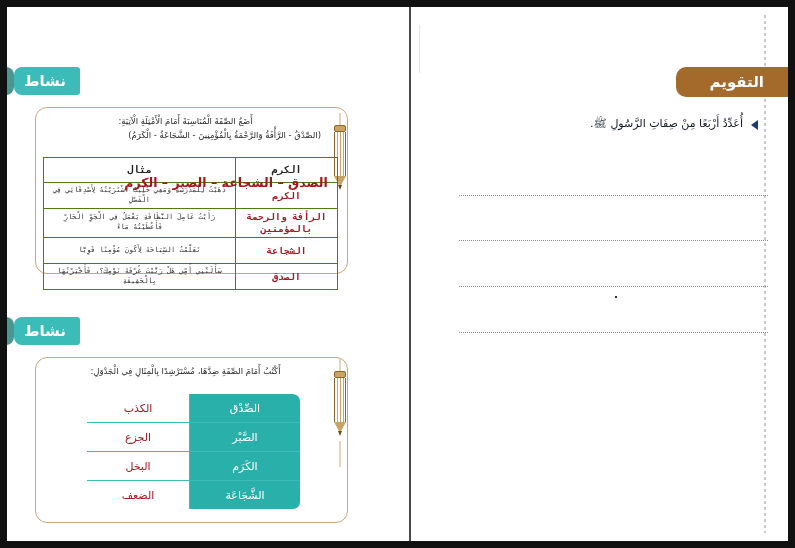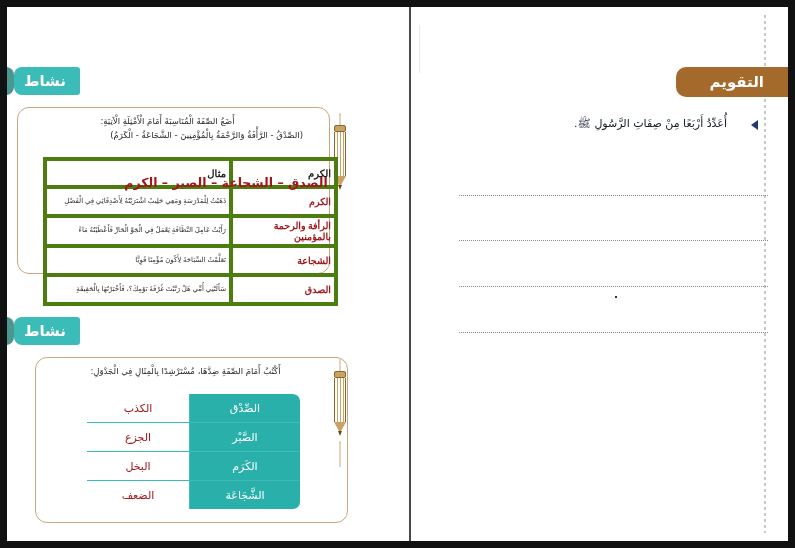--- a/index.html
+++ b/index.html
@@ -210,25 +210,25 @@
   table {
     border-collapse: collapse;
     direction: rtl;
   }
   .tbl1 {
     position: absolute;
     width: 295px;
     table-layout: fixed;
   }
   .tbl1 td, .tbl1 th {
-    border: 4px solid #4d7c0f;
+    border: 1px solid #4d7c0f;
     padding: 2px 3px;
-    text-align: right;
+    text-align: center;
     vertical-align: middle;
-    font-family: Liberation Serif, serif;
+    font-family: Liberation Mono, monospace;
   }
   .tbl1 th {
     font-size: 10px;
     color: #222222;
     font-weight: bold;
     height: 20px;
   }
   .tbl1 .col-attr { width: 95px; }
   .tbl1 .cell-example {
     font-size: 7px;
@@ -280,21 +280,21 @@
   .question-row {
     position: absolute;
     top: 110px;
     right: 30px;
     left: 30px;
     display: flex;
     flex-direction: row;
     align-items: center;
     justify-content: flex-start;
     direction: rtl;
-    gap: 24px;
+    gap: 8px;
   }
   .bullet-tri {
     width: 0;
     height: 0;
     border-top: 5px solid transparent;
     border-bottom: 5px solid transparent;
     border-right: 7px solid #1f3a6e;
     flex: 0 0 auto;
   }
   .question-text {
@@ -341,21 +341,21 @@
 
   <div class="perforation"></div>
   <div class="page-divider"></div>
   <div class="right-hairline"></div>
 
   <div class="activity-badge" style="top:60px; right:708px;">
     <div class="badge-body">نشاط</div>
     <div class="badge-num">١</div>
   </div>
 
-  <div class="card" style="top:100px; right:458px; width:313px; height:167px;">
+  <div class="card" style="top:100px; right:440px; width:313px; height:167px;">
     <div class="card-instruction">أَضَعُ الصِّفَةَ الْمُنَاسِبَةَ أَمَامَ الْأَمْثِلَةِ الْآتِيَةِ:</div>
     <div class="card-wordbank">(الصِّدْقُ  -  الرَّأْفَةُ وَالرَّحْمَةُ بِالْمُؤْمِنِينَ  -  الشَّجَاعَةُ  -  الْكَرَمُ)</div>
   </div>
 
   <div class="pencil" style="top:106px; right:441px; height:88px;">
     <div class="p-stem" style="top:0; height:14px;"></div>
     <div class="p-ferrule" style="top:12px;"></div>
     <div class="p-body" style="top:19px; height:44px;"></div>
     <div class="p-tip" style="top:63px;"></div>
     <div class="p-point" style="top:72px;"></div>

